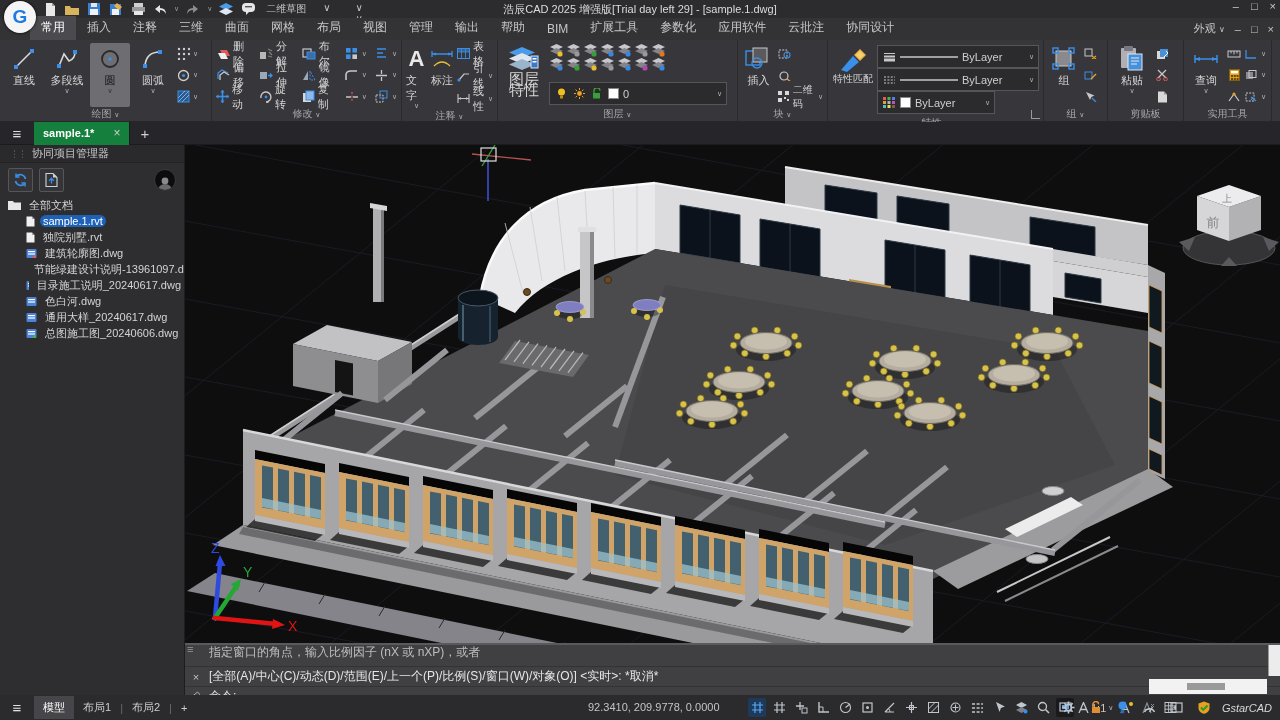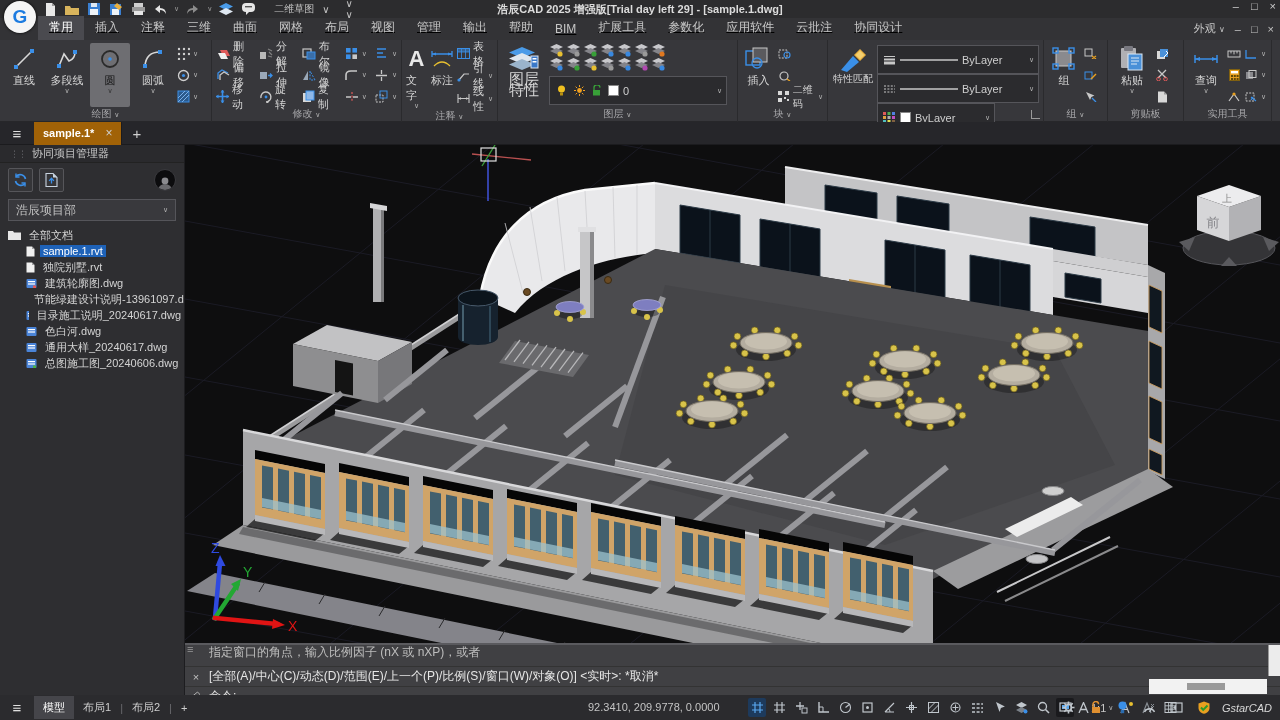--- a/index.html
+++ b/index.html
@@ -9,30 +9,30 @@
 
   
   .titlebar { position:absolute; left:0; top:0; width:1280px; height:18px;
     background:#2c2c2e; display:flex; align-items:center; color:#cfcfcf; }
   .logo { position:absolute; left:4px; top:1px; width:32px; height:32px; border-radius:50%;
     background:#f5f5f5; z-index:30; display:flex; align-items:center; justify-content:center;
     font-size:19px; font-weight:bold; color:#1c7be0; box-shadow:0 0 3px #000; }
   .qat { display:flex; align-items:center; gap:6px; margin-left:42px; }
   .qat .qi { width:16px; height:15px; display:flex; align-items:center; justify-content:center; }
   .qat .mini { font-size:7px; color:#9a9a9a; }
-  .ws { display:flex; align-items:center; gap:8px; margin-left:12px; font-size:10px; color:#c4c4c4;
+  .ws { display:flex; align-items:flex-start; gap:17px; margin-left:4px; font-size:10px; color:#c4c4c4;
     padding:0 6px; height:15px; }
   .title-text { position:absolute; left:0; right:0; text-align:center; font-size:11px;
-    font-weight:bold; color:#dcdcdc; pointer-events:none; }
+    font-weight:normal; color:#dcdcdc; pointer-events:none; }
   .winctl { position:absolute; right:4px; top:0; display:flex; gap:12px; font-size:11px; color:#cfcfcf; }
   .winctl span { cursor:default; }
 
   
   .tabrow { position:absolute; left:0; top:18px; width:1280px; height:22px; background:#333336;
-    display:flex; align-items:flex-end; padding-left:38px;text-decoration:underline; }
+    display:flex; align-items:flex-end; padding-left:30px; }
   .rtab { font-size:12px; color:#c6c6c6; padding:3px 11px 4px; cursor:default; }
   .rtab.active { background:#4a4a4f; color:#ffffff; }
   .tabrow-right { position:absolute; right:6px; top:3px; display:flex; align-items:center; gap:10px;
     font-size:11px; color:#c4c4c4; }
 
   
   .ribbon { position:absolute; left:0; top:40px; width:1280px; height:82px; background:#37373b;
     display:flex; border-bottom:1px solid #27272a; }
   .panel { height:82px; border-right:1px solid #2a2a2d; display:flex; flex-direction:column; }
   .pbody { flex:1; display:flex; align-items:stretch; padding:3px 4px 0; gap:3px; }
@@ -41,32 +41,32 @@
     color:#d6d6d6; font-size:11px; padding-top:2px; border-radius:2px; }
   .bigbtn .bico { height:28px; display:flex; align-items:center; justify-content:center; }
   .bigbtn.pressed { background:#6e6e72; color:#111; }
   .caret { font-size:7px; color:#b0b0b0; line-height:6px; }
   .smallcol { display:flex; flex-direction:column; justify-content:space-between; padding:2px 0; }
   .srow { display:flex; align-items:center; gap:3px; font-size:11px; color:#d4d4d4; height:17px; }
   .modgrid { display:flex; gap:8px; }
   .modcol { display:flex; flex-direction:column; justify-content:space-between; padding:2px 0; }
   .icn { display:inline-flex; width:14px; height:13px; align-items:center; justify-content:center; }
   .combo { background:#2b2b2e; border:1px solid #55555a; color:#cfcfcf; font-size:11px;
-    display:flex; align-items:center; padding:0 4px; gap:4px; height:29px; }
+    display:flex; align-items:center; padding:0 4px; gap:4px; height:23px; }
   .combo .flex1 { flex:1; }
   .sw { width:11px; height:11px; background:#ffffff; border:1px solid #888; }
   .launcher { position:absolute; width:9px; height:9px; border-left:1px solid #9a9a9a;
     border-bottom:1px solid #9a9a9a; }
 
   
   .doctabs { position:absolute; left:0; top:122px; width:1280px; height:23px; background:#26262a;
     display:flex; align-items:center; border-bottom:1px solid #1b1b1e; }
   .hamb { width:34px; text-align:center; color:#e0e0e0; font-size:15px; }
-  .dtab { height:23px; background:#a16207; color:#fff; font-size:11px; font-weight:bold;
-    display:flex; align-items:center; gap:11px; padding:0 9px; border-right:1px solid #1b1b1e; }
+  .dtab { height:23px; background:#15803d; color:#fff; font-size:11px; font-weight:bold;
+    display:flex; align-items:center; gap:19px; padding:0 9px; border-right:1px solid #1b1b1e; }
   .dtab .x { font-weight:normal; color:#cfcfcf; font-size:12px; }
   .addtab { color:#cfcfcf; font-size:15px; margin-left:10px; }
 
   
   .main { position:absolute; left:0; top:145px; width:1280px; height:550px; display:flex; }
   .sidebar { width:185px; background:#2e2e31; border-right:1px solid #1d1d20; display:flex;
     flex-direction:column; }
   .sb-title { height:18px; background:#2a2a2d; color:#c8c8c8; font-size:11px; display:flex;
     align-items:center; padding-left:10px; gap:6px; border-bottom:1px solid #222; }
   .grip { color:#6a6a6e; font-size:9px; letter-spacing:-1px; }
@@ -75,21 +75,21 @@
     align-items:center; justify-content:center; border-radius:2px; }
   .avatar { margin-left:auto; width:22px; height:22px; border-radius:50%; background:#0c0c0e;
     border:1px solid #3a3a3e; display:flex; align-items:flex-end; justify-content:center; overflow:hidden; }
   .sb-select { margin:2px 8px 6px; height:22px; background:#39393d; border:1px solid #55555a;
     color:#c0c0c0; font-size:12px; display:flex; align-items:center; padding:0 7px; }
   .sb-select .flex1 { flex:1; }
   .tree { font-size:11px; color:#d4d4d4; }
   .trow { height:16px; display:flex; align-items:center; gap:5px; padding-left:8px; white-space:nowrap; overflow:hidden; }
   .trow.file { padding-left:26px; }
   .trow .nm { padding:0 3px; }
-  .trow.sel .nm { background:#1e62b8; color:#fff; }
+  .trow.sel .nm { background:#1e62b8; color:#fff;border-radius:6px; }
 
   .canvas { position:relative; flex:1; background:#0e0e0f; overflow:hidden; }
   .scene { position:absolute; left:0; top:0; }
 
   
   .cmdwin { position:absolute; left:0; bottom:0; width:100%; height:52px; background:#404043;
     border-top:2px solid #5a5a5e; color:#e6e6e6; font-size:12px; }
   .cmdgrip { position:absolute; left:2px; top:-2px; color:#9a9a9a; font-size:11px; }
   .crow { display:flex; align-items:center; gap:6px; padding-left:4px; }
   .crow1 { height:22px; overflow:hidden; border-bottom:1px solid #333; }
@@ -945,24 +945,20 @@
               <path d="M8,0.5 l4,4 h-4 z" fill="#c8d4e0"></path>
               <path d="M6.5,10.5 v-5 m-2.4,2.4 l2.4,-2.6 2.4,2.6" fill="none" stroke="#3a8fe8" stroke-width="1.3"></path>
             </svg>
           </span>
         <span class="avatar">
             <svg width="16" height="14">
               <circle cx="8" cy="5" r="3.4" fill="#8a8a8e"></circle>
               <path d="M1,14 a7,6 0 0 1 14,0 z" fill="#6a6a6e"></path>
             </svg>
           </span>
-      </div>
-      <div class="sb-select">
-        <span class="flex1">浩辰项目部</span>
-        <span class="caret">∨</span>
       </div>
       <div class="tree">
         <div class="trow">
           <svg width="13" height="10">
               <path d="M0,1 h5 l1,1.6 h7 v7.4 h-13 z" fill="#e6e6e6"></path>
             </svg>
           <span class="nm">全部文档</span>
         </div>
         <div class="trow file sel">
             <svg width="9" height="11">

